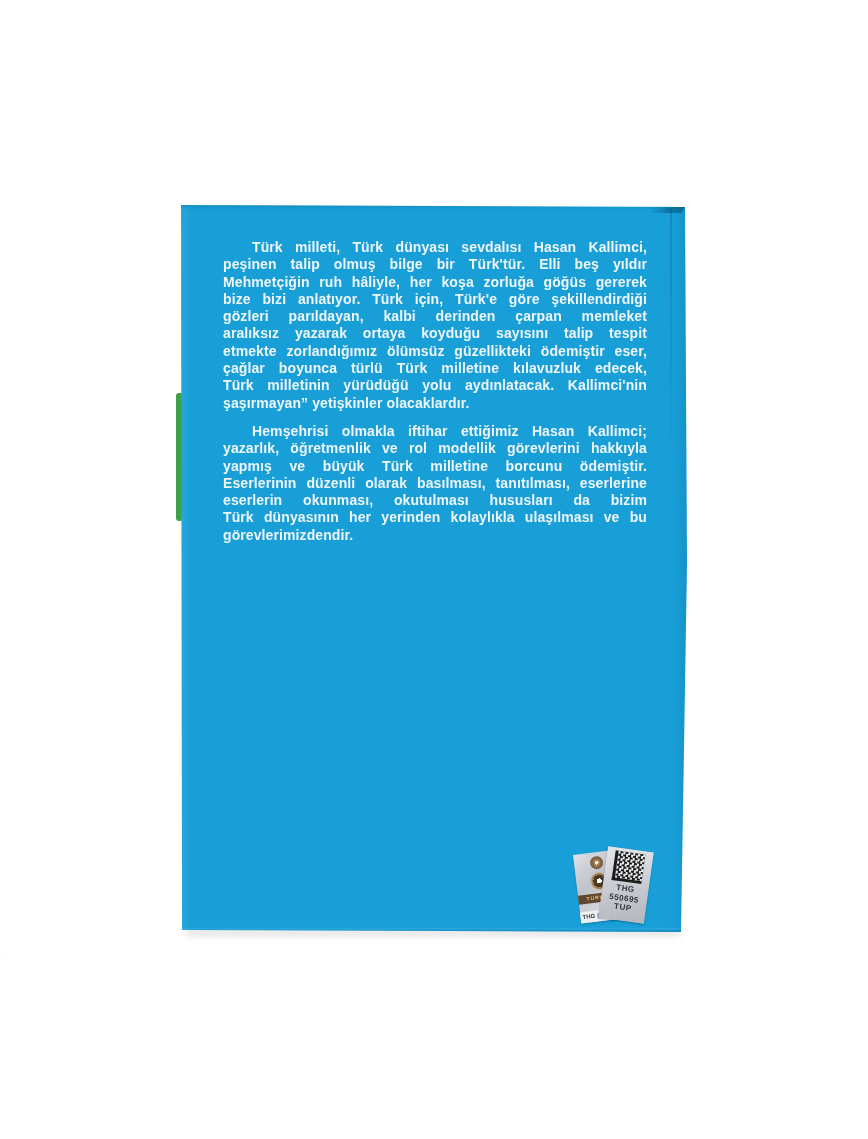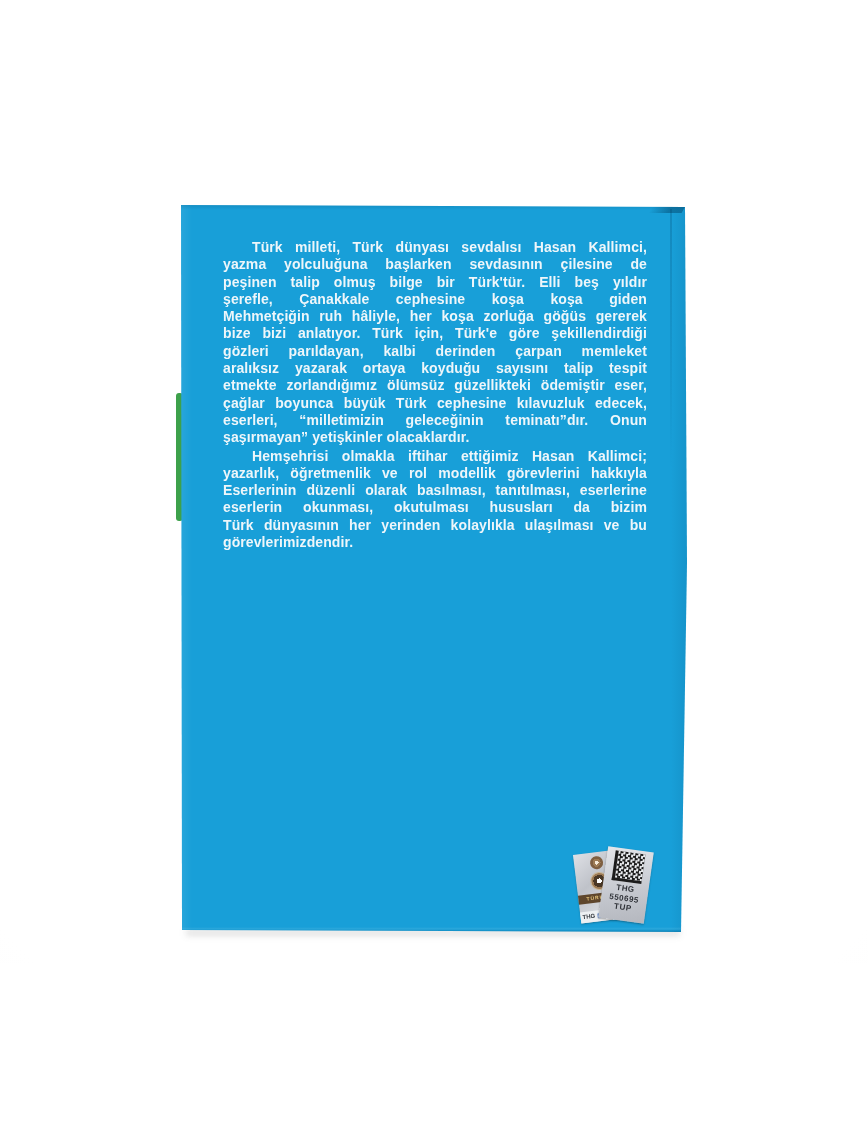--- a/index.html
+++ b/index.html
@@ -44,21 +44,21 @@
   .crease {
     position:absolute; left:490px; top:6px; width:2px; height:260px;
     background: linear-gradient(180deg, rgba(0,55,90,.22), rgba(0,55,90,0));
   }
   
   .text-block {
     position:absolute; left:43px; top:36px; width:424px;
     color: var(--cover-text, #eef6fa);
     font-weight:700; font-size:14px; line-height:17.3px; letter-spacing:.1px;
   }
-  .para + .para { margin-top:1px; }
+  .para + .para { margin-top:11px; }
   .line {
     text-align: justify; text-align-last: justify;
     white-space: nowrap; height:17.3px; overflow:visible;
   }
   .line.first { padding-left:29px; }
   .line.last  { text-align-last:left; }
   
   .sticker { position:absolute; left:575px; top:847px; width:78px; height:82px; z-index:2; }
   .holo {
     position:absolute; left:2px; top:5px; width:45px; height:69px;
@@ -114,35 +114,34 @@
   <div class="book-shadow"></div>
 
   <div class="book">
     <div class="cover-shade"></div>
     <div class="fold"></div>
     <div class="crease"></div>
 
     <div class="text-block">
       <div class="para">
         <div class="line first">Türk milleti, Türk dünyası sevdalısı Hasan Kallimci,</div>
-        <div class="line">yazma yolculuğuna başlarken sevdasının çilesine de</div>
         <div class="line">peşinen talip olmuş bilge bir Türk'tür. Elli beş yıldır</div>
-        <div class="line">şerefle, Çanakkale cephesine koşa koşa giden</div>
         <div class="line">Mehmetçiğin ruh hâliyle, her koşa zorluğa göğüs gererek</div>
         <div class="line">bize bizi anlatıyor. Türk için, Türk'e göre şekillendirdiği</div>
         <div class="line">gözleri parıldayan, kalbi derinden çarpan memleket</div>
         <div class="line">aralıksız yazarak ortaya koyduğu sayısını talip tespit</div>
         <div class="line">etmekte zorlandığımız ölümsüz güzellikteki ödemiştir eser,</div>
-        <div class="line">çağlar boyunca büyük Türk cephesine kılavuzluk edecek,</div>
-        <div class="line">eserleri, “milletimizin geleceğinin teminatı”dır. Onun</div>
+        <div class="line">çağlar boyunca türlü Türk milletine kılavuzluk edecek,</div>
+        <div class="line">Türk milletinin yürüdüğü yolu aydınlatacak. Kallimci'nin</div>
         <div class="line last">şaşırmayan” yetişkinler olacaklardır.</div>
       </div>
       <div class="para">
         <div class="line first">Hemşehrisi olmakla iftihar ettiğimiz Hasan Kallimci;</div>
         <div class="line">yazarlık, öğretmenlik ve rol modellik görevlerini hakkıyla</div>
+        <div class="line">yapmış ve büyük Türk milletine borcunu ödemiştir.</div>
         <div class="line">Eserlerinin düzenli olarak basılması, tanıtılması, eserlerine</div>
         <div class="line">eserlerin okunması, okutulması hususları da bizim</div>
         <div class="line">Türk dünyasının her yerinden kolaylıkla ulaşılması ve bu</div>
         <div class="line last">görevlerimizdendir.</div>
       </div>
     </div>
   </div>
 
   <div class="sticker">
     <div class="holo">

